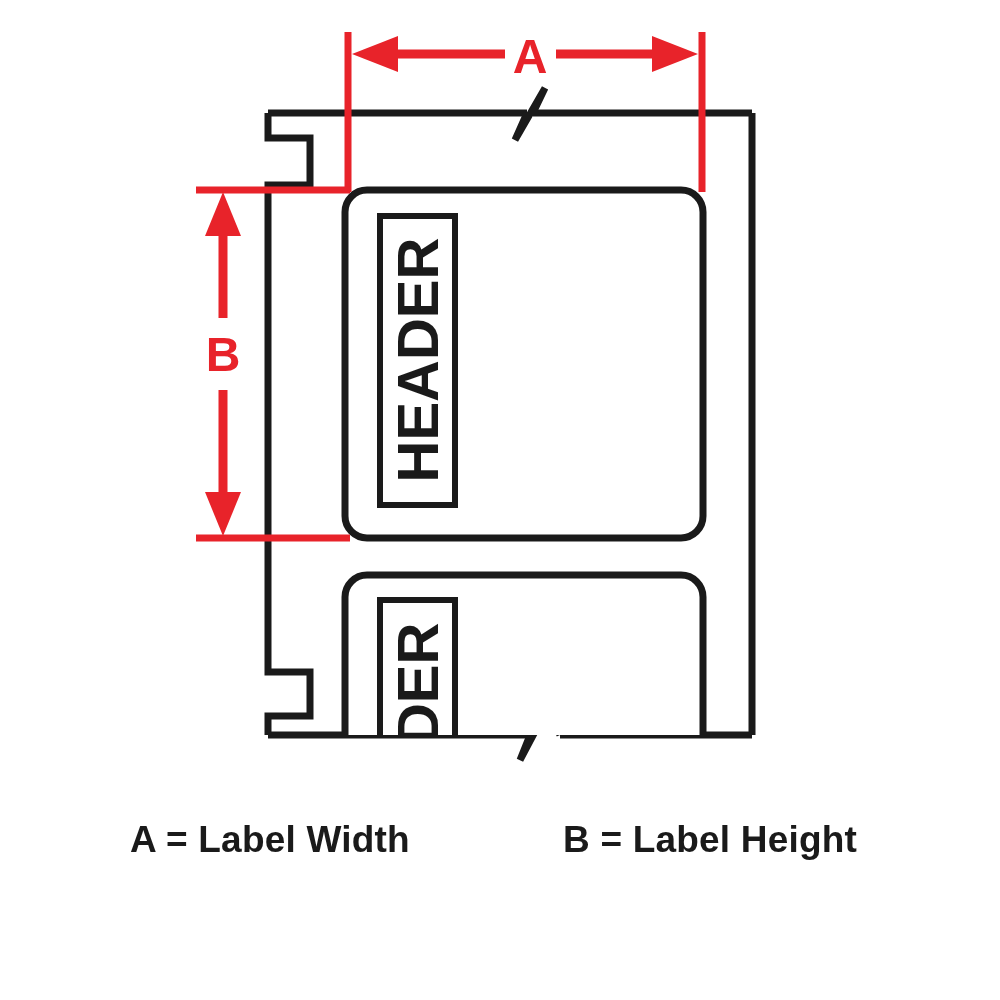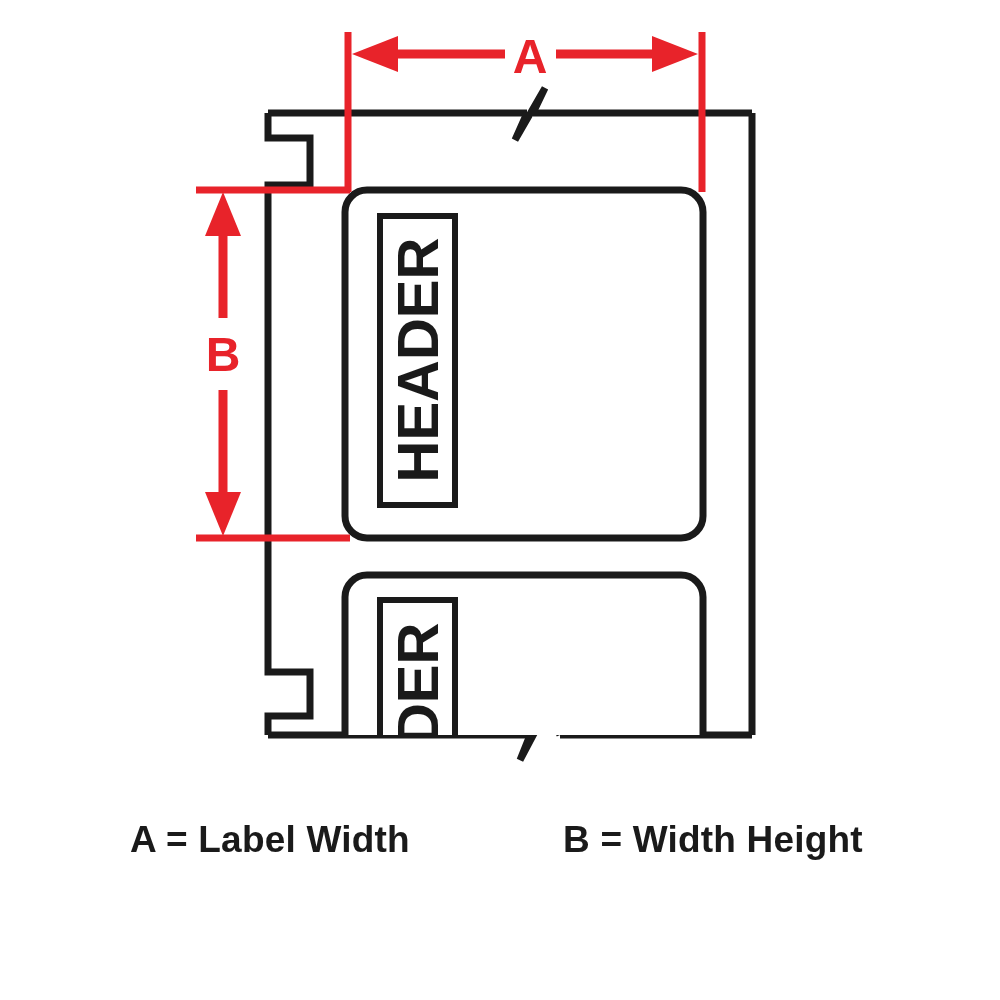--- a/index.html
+++ b/index.html
@@ -132,16 +132,16 @@
 
       <polygon points="223,536 205,492 241,492" fill="#E8232A"></polygon>
 
       <text id="dim-b-letter" x="223" y="354" text-anchor="middle" dominant-baseline="central" font-family="Liberation Sans, sans-serif" font-weight="bold" font-size="48" fill="#E8232A">B</text>
     </g>
 
   </svg>
 
   <div class="caption-row">
     <div class="caption caption-a">A = Label Width</div>
-    <div class="caption caption-b">B = Width Height</div>
+    <div class="caption caption-b">B = Label Height</div>
   </div>
 
 </div>
 
 </body></html>

